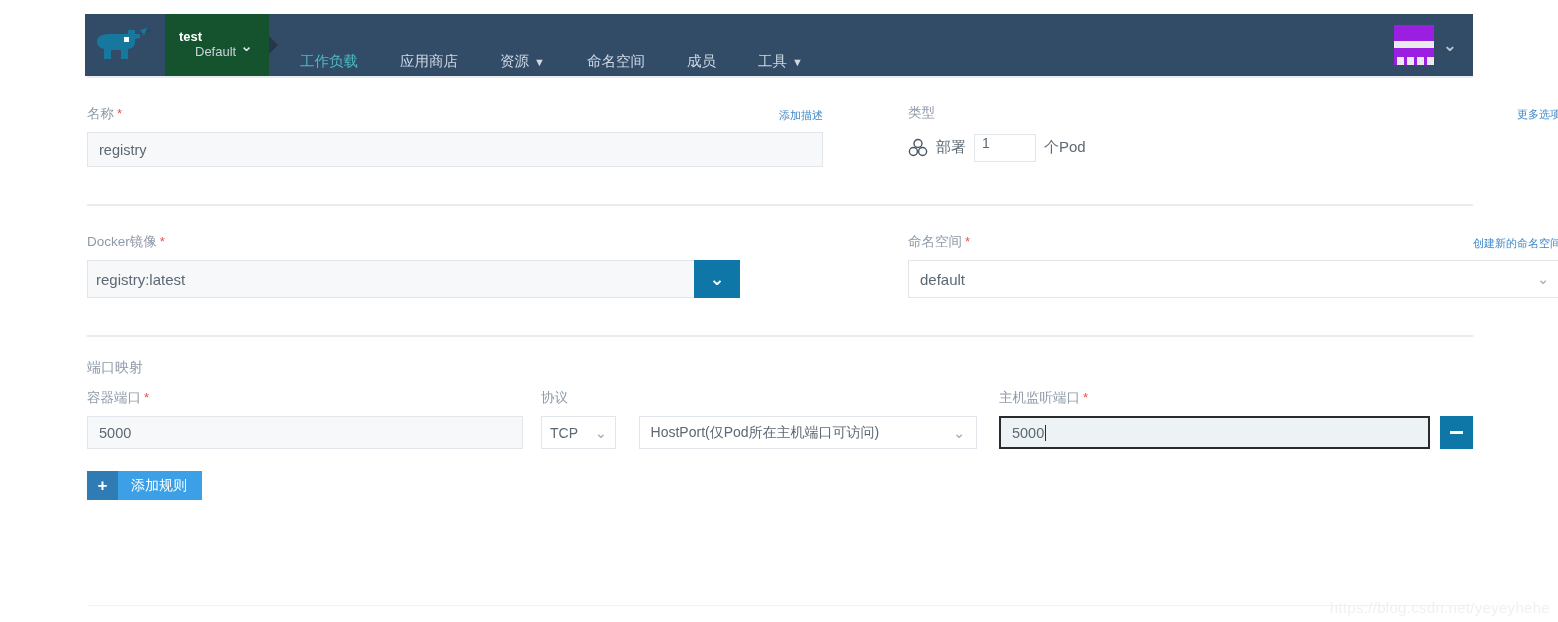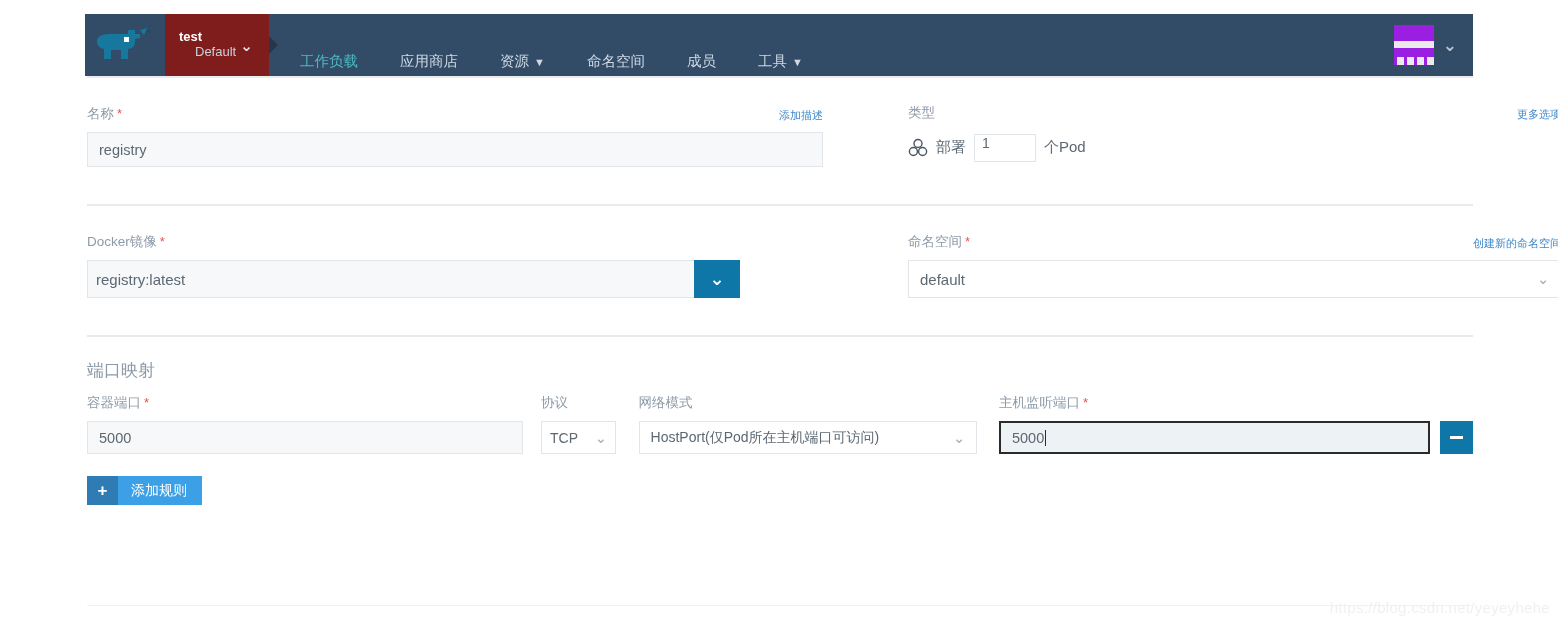--- a/index.html
+++ b/index.html
@@ -35,21 +35,21 @@
     align-items: center;
     justify-content: center;
     flex: 0 0 80px;
   }
   .logo-svg { display:block; }
 
   .cluster-box {
     position: relative;
     width: 104px;
     flex: 0 0 104px;
-    background: #7f1d1d;
+    background: #14532d;
     display: flex;
     align-items: center;
     padding-left: 14px;
     box-sizing: border-box;
   }
   .cluster-text { line-height: 1.15; }
   .cluster-name {
     color: #ffffff;
     font-size: 13px;
     font-weight: bold;
@@ -280,21 +280,21 @@
   }
   .select .chev {
     color: #aab5c0;
     font-size: 14px;
     font-weight: bold;
     padding-left: 8px;
   }
 
   
   .ports-head {
-    font-size: 17px;
+    font-size: 14px;
     color: #8d9aa8;
     padding-bottom: 12px;
   }
   .ports-row {
     display: flex;
     align-items: flex-end;
     gap: 0;
   }
   .pcol { display: flex; flex-direction: column; }
   .pcol .plabel {
@@ -561,21 +561,20 @@
           <div class="plabel">协议</div>
           <div class="select proto">
             <span>TCP</span>
             <span class="chev">⌄</span>
           </div>
         </div>
 
         <div class="w-gap-b"></div>
 
         <div class="pcol w-netmode">
-          <div class="plabel">网络模式</div>
           <div class="select netmode">
             <span>HostPort(仅Pod所在主机端口可访问)</span>
             <span class="chev">⌄</span>
           </div>
         </div>
 
         <div class="w-gap-c"></div>
 
         <div class="pcol w-hostport">
           <div class="plabel">

